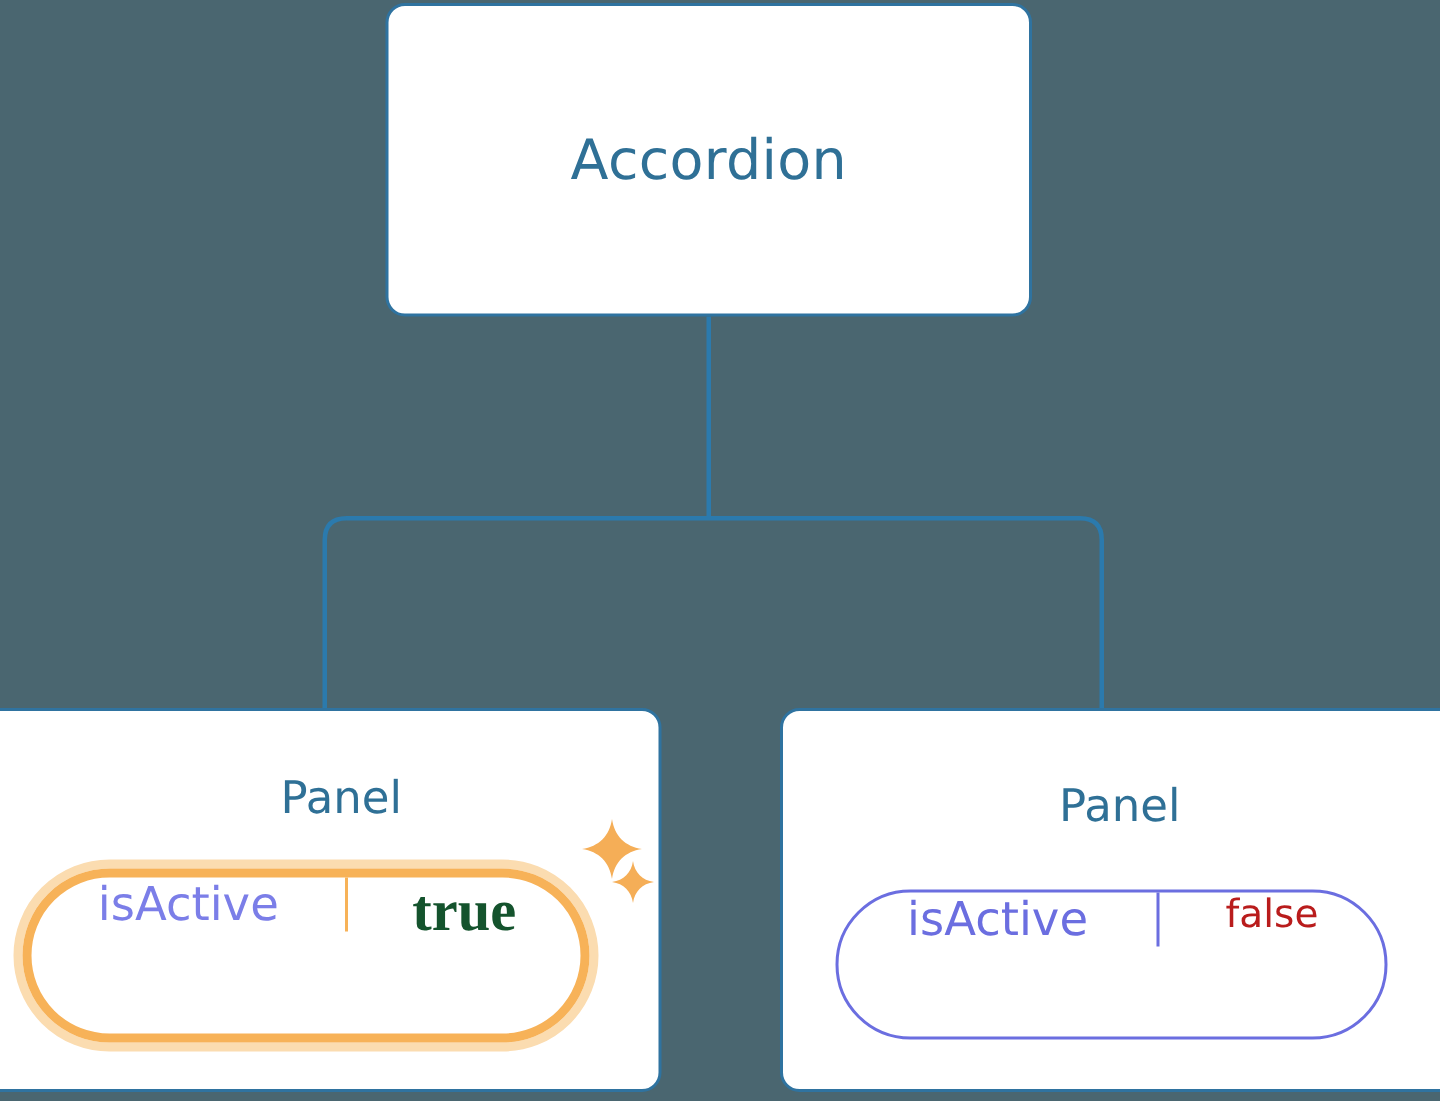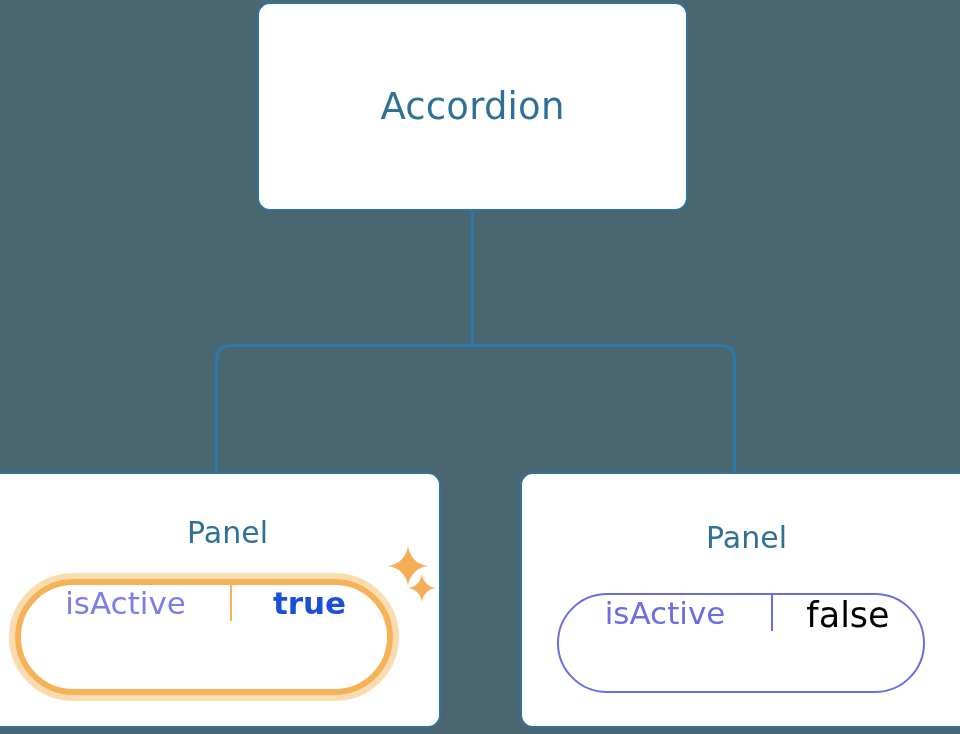--- a/index.html
+++ b/index.html
@@ -110,22 +110,22 @@
     border-radius: 50px;
   }
   .pill-normal .pill-name {
     flex: 0 0 214px;
     font-size: 31px;
     color: #6b6ee0;
     border-right: 2px solid #6b6ee0;
   }
   .pill-normal .pill-value {
     flex: 1 1 auto;
-    font-size: 35px;
-    color: #000000;
+    font-size: 26px;
+    color: #b91c1c;
   }
 
   
   .pill-wrap-hl {
     position: absolute;
     left: 21px;
     top: 99px;
     width: 390px;
     height: 128px;
   }
@@ -148,23 +148,24 @@
     border-radius: 60px;
   }
   .pill-highlight .pill-name {
     flex: 0 0 211px;
     font-size: 31px;
     color: #7b7ee8;
     border-right: 2px solid #f7b258;
   }
   .pill-highlight .pill-value {
     flex: 1 1 auto;
-    font-size: 31px;
+    font-size: 39px;
     font-weight: bold;
-    color: #1d4ed8;
+    color: #14532d;
+    font-family: Liberation Serif, serif;
   }
 
   
   .sparkle {
     position: absolute;
   }
   .sparkle-lg { left: 388px; top: 546px; width: 40px; height: 40px; }
   .sparkle-sm { left: 408px; top: 574px; width: 28px; height: 28px; }
 </style>
 </head>

